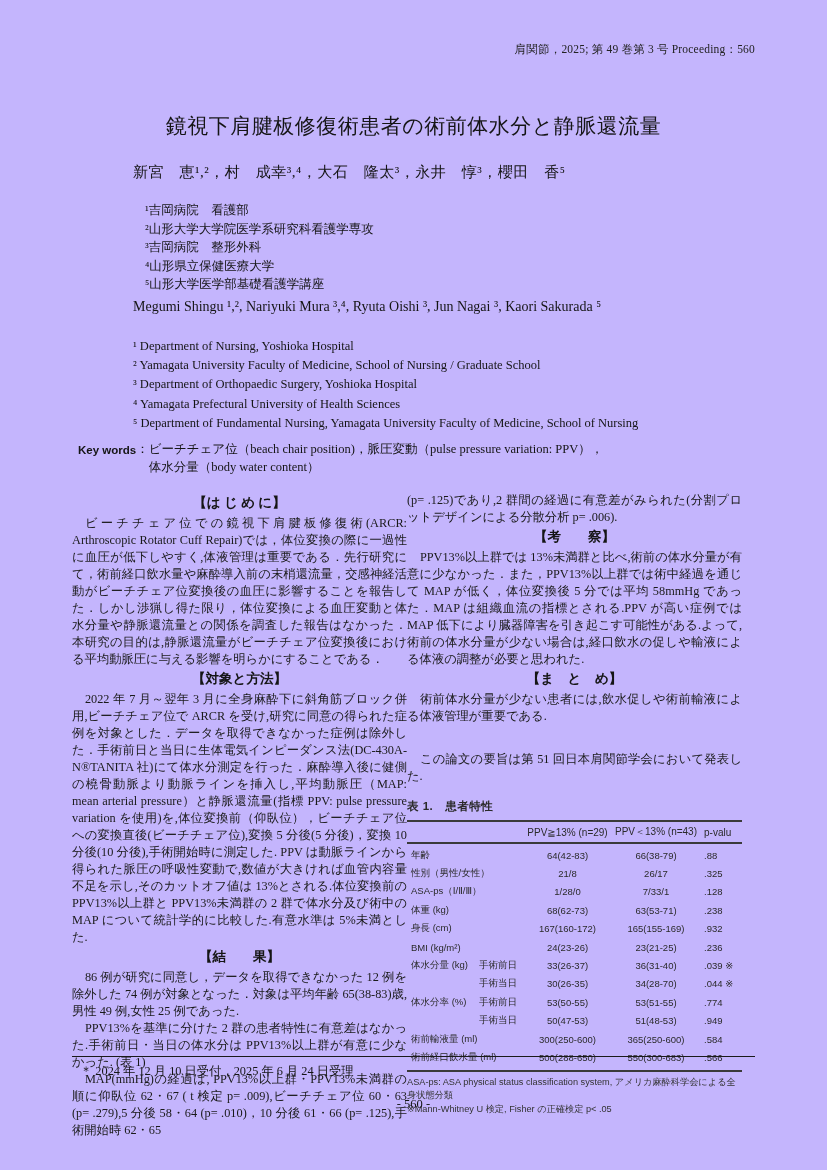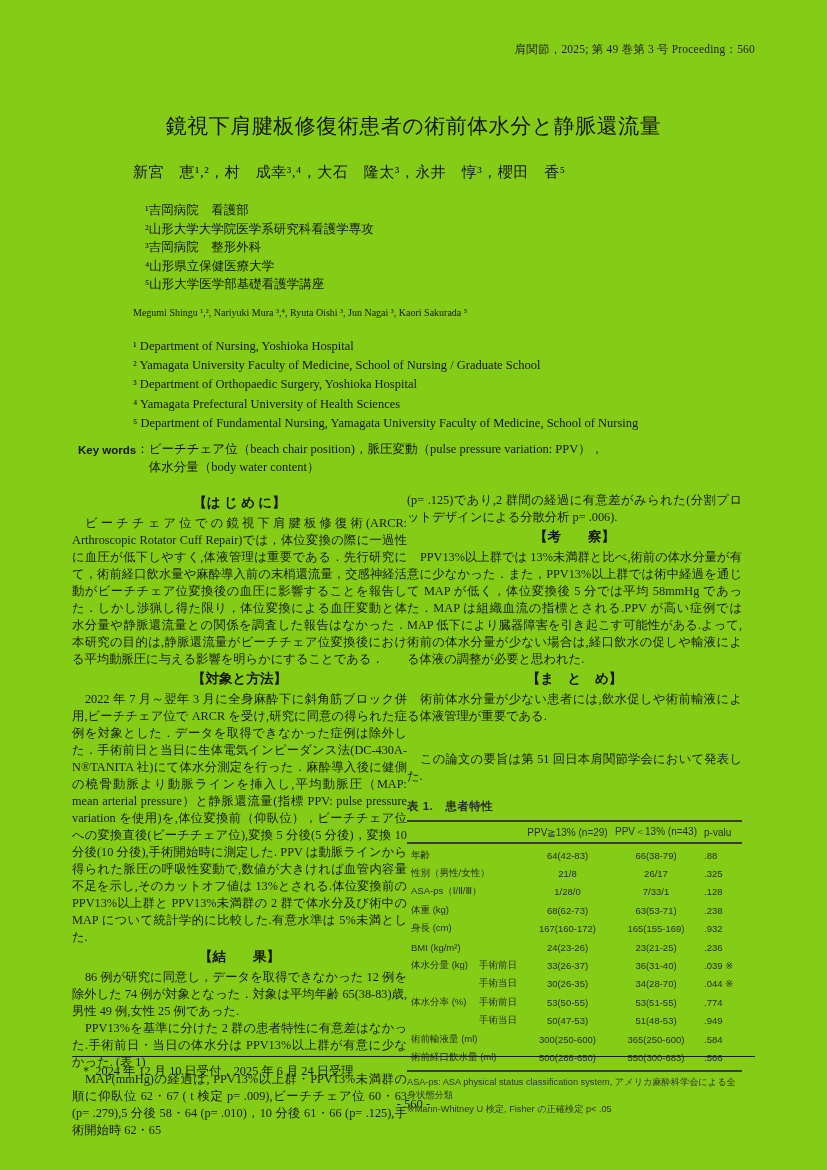--- a/index.html
+++ b/index.html
@@ -1,21 +1,21 @@
 <!DOCTYPE html>
 <html><head>
 <meta charset="utf-8">
 <style>
   * { margin:0; padding:0; box-sizing:border-box; }
   html,body { background:#e8e8e8; }
   .page {
     position:relative;
     width:827px; height:1170px;
     margin:0 auto;
-    background:#84cc16;
+    background:#c4b5fd;
     color:#151515;
     font-family:"Liberation Serif","DejaVu Serif",serif;
     overflow:hidden;
   }
   .journal-header {
     position:absolute; top:42px; right:72px;
     font-size:11.5px; letter-spacing:0.2px; color:#222;
   }
   .paper-title {
     position:absolute; top:112px; left:0; width:100%;
@@ -23,22 +23,22 @@
   }
   .authors-jp {
     position:absolute; top:163px; left:133px;
     font-size:15px; letter-spacing:0.5px;
   }
   .affils-jp {
     position:absolute; top:201px; left:145px;
     font-size:12.5px; line-height:18.6px;
   }
   .authors-en {
-    position:absolute; top:307px; left:133px;
-    font-size:10px;
+    position:absolute; top:299px; left:133px;
+    font-size:14px;
   }
   .affils-en {
     position:absolute; top:337px; left:133px;
     font-size:12.5px; line-height:19.2px;
   }
   .keywords {
     position:absolute; top:441px; left:78px; width:664px;
     display:flex; font-size:12.5px; line-height:17.5px;
   }
   .kw-label {

